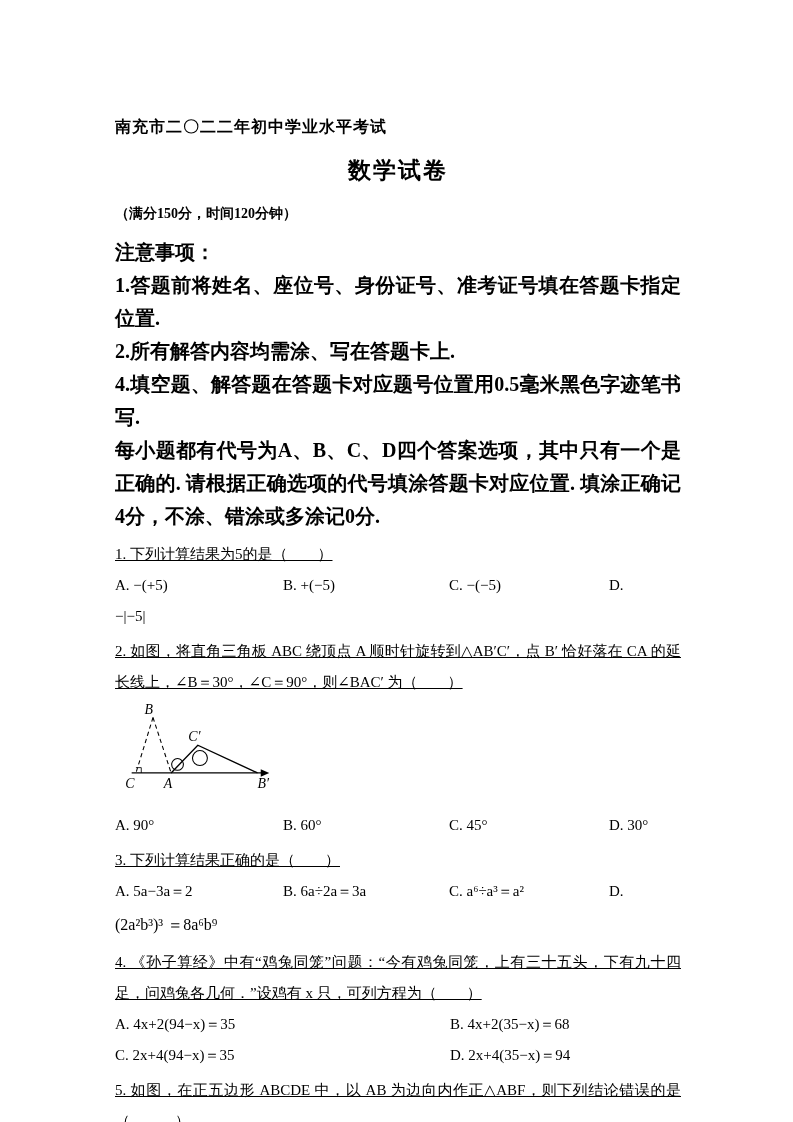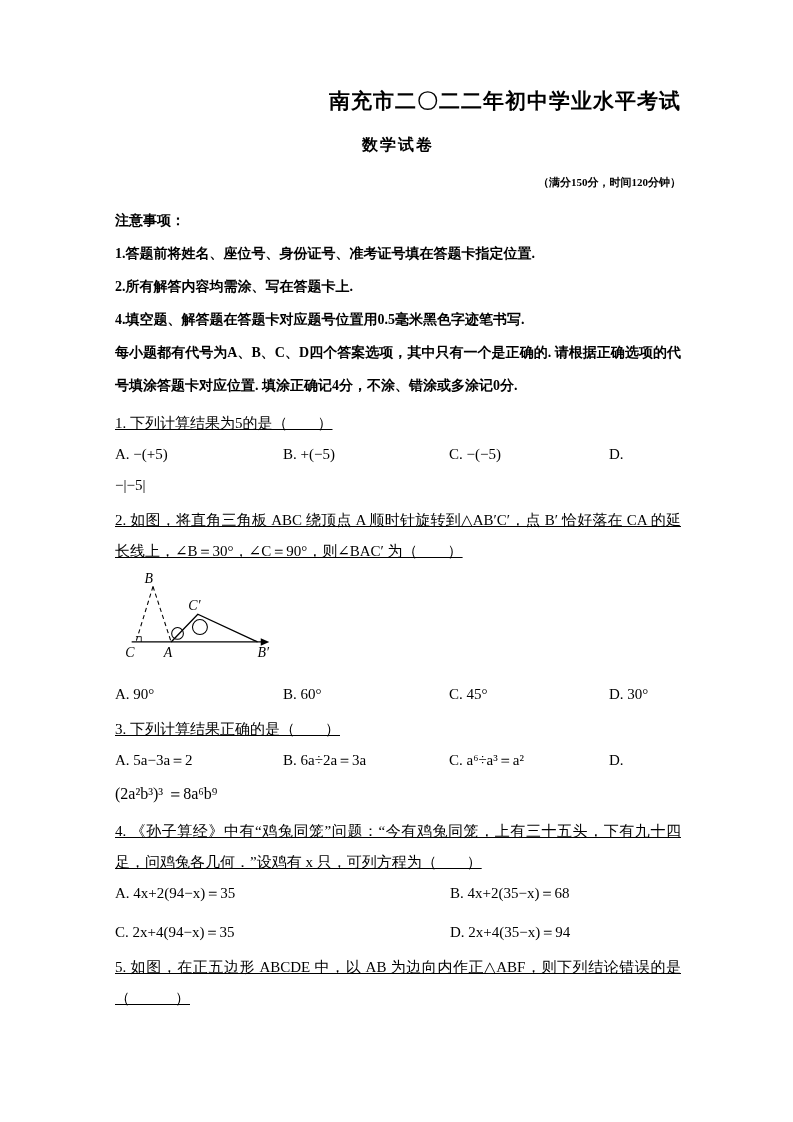--- a/index.html
+++ b/index.html
@@ -4,42 +4,43 @@
 <style>
   * { margin:0; padding:0; box-sizing:border-box; }
   html,body { background:#ffffff; }
   body {
     width:793px; height:1122px; margin:0 auto; overflow:hidden;
     font-family:"Liberation Serif","DejaVu Serif",serif; color:#000;
   }
   .page { padding:86px 112px 0 115px; }
 
   .title {
-    font-size:21px; font-weight:bold; text-align:right; letter-spacing:1px;
+    font-size:16px; font-weight:bold; text-align:left; letter-spacing:1px;
     line-height:30px;
+    margin-top:26px;
   }
   .subtitle {
-    font-size:16px; font-weight:bold; text-align:center; letter-spacing:2px;
+    font-size:23px; font-weight:bold; text-align:center; letter-spacing:2px;
     line-height:30px; margin-top:14px;
   }
   .meta {
-    font-size:11px; font-weight:bold; text-align:right; line-height:22px; margin-top:11px;
+    font-size:14px; font-weight:bold; text-align:left; line-height:22px; margin-top:17px;
   }
 
-  .bold-block { font-size:14px; font-weight:bold; line-height:33px; }
+  .bold-block { font-size:20px; font-weight:bold; line-height:33px; }
   .notice { margin-top:11px; }
   .notice p { text-align:justify; }
   .section-head { margin-top:0; }
   .instructions { text-align:justify; }
 
   .questions { margin-top:6px; }
   .question { font-size:15px; line-height:31px; margin-top:4px; }
   .stem { text-align:justify;text-decoration:underline; }
   .opts4 { display:grid; grid-template-columns:168px 166px 160px 1fr; }
-  .opts2 { display:grid; grid-template-columns:335px 1fr; row-gap:8px; }
+  .opts2 { display:grid; grid-template-columns:335px 1fr; row-gap:0; }
   .opt { white-space:nowrap; }
   .opt-cont { line-height:31px; }
   .q3-cont { font-size:16px; line-height:36px; }
 
   .figure-wrap { margin:4px 0 2px 6px; }
   svg text {
     font-family:"Liberation Serif","DejaVu Serif",serif;
     font-style:italic; font-size:13px; fill:#000;
   }
 </style>

